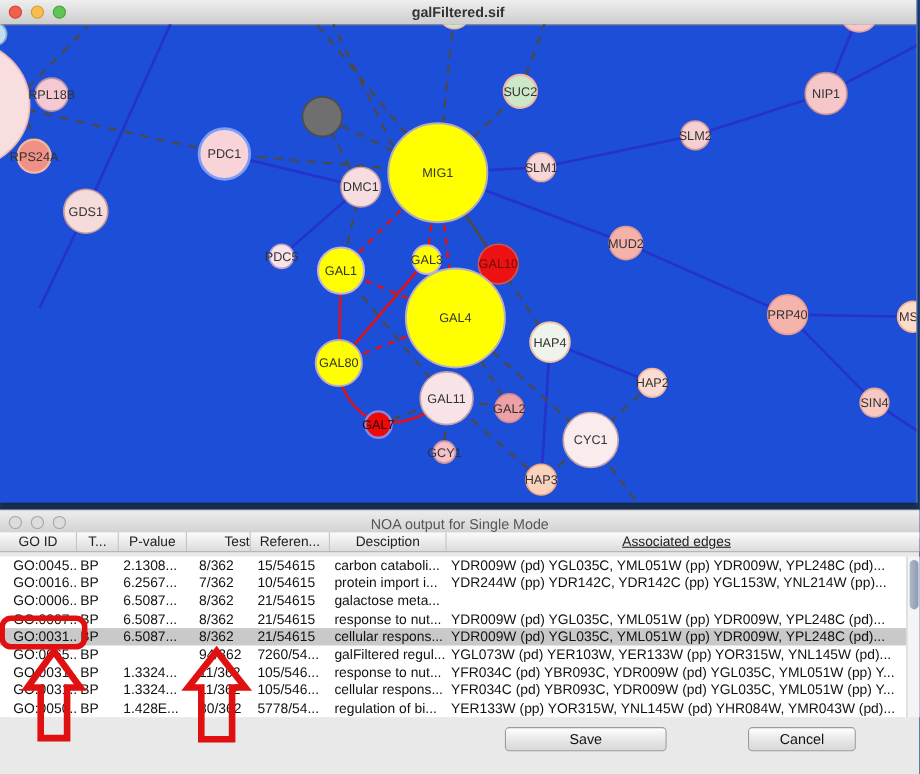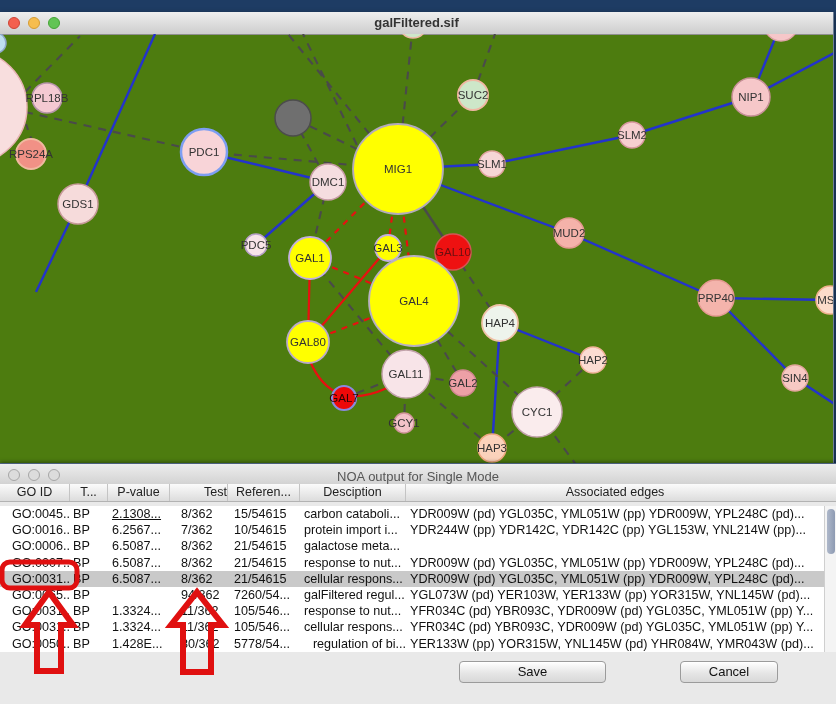--- a/index.html
+++ b/index.html
@@ -3,21 +3,21 @@
 <meta charset="utf-8">
 <style>
   html,body{margin:0;padding:0;}
   body{
     width:836px;height:704px;position:relative;overflow:hidden;
     background:#1e3c64;
     font-family:"Liberation Sans", sans-serif;
     -webkit-font-smoothing:antialiased;
   }
   
-  .net-window{position:absolute;left:0;top:12px;width:833px;height:457px;background:#4d7c0f;
+  .net-window{position:absolute;left:0;top:0;width:833px;height:457px;background:#1d4ed8;
     border-right:1px solid #6b7d95;box-shadow:0 2px 6px rgba(0,0,0,.45);}
   .titlebar{position:absolute;left:0;top:0;right:0;height:22px;
     background:linear-gradient(#eeeeee,#cdcdcd);
     border-bottom:1px solid #8e8e8e;}
   .titlebar .title{position:absolute;left:0;right:0;top:3px;text-align:center;
     font-size:13px;font-weight:bold;color:#333;}
   .lights{position:absolute;left:8px;top:5px;display:flex;gap:8px;}
   .light{width:12px;height:12px;border-radius:50%;box-sizing:border-box;}
   .light.red{background:#f35f4e;border:1px solid #ce4436;}
   .light.yellow{background:#f6bd4f;border:1px solid #d69c33;}
@@ -30,21 +30,21 @@
     border-top:1px solid #4a5f7d;box-shadow:0 -1px 4px rgba(0,0,0,.4);}
   .tbl-titlebar{position:absolute;left:0;top:0;right:0;height:25px;
     background:linear-gradient(#ededed,#cccccc);border-bottom:1px solid #9a9a9a;}
   .tbl-titlebar .title{position:absolute;left:0;right:0;top:5px;text-align:center;
     font-size:13px;color:#565656;}
   .tbl-header{position:absolute;left:0;top:20px;right:0;height:17px;
     background:linear-gradient(#fbfbfb,#dcdcdc);
     border-bottom:1px solid #b2b2b2;display:flex;}
   .hcell{box-sizing:border-box;height:17px;font-size:12.5px;color:#222;text-align:center;
     line-height:16px;border-right:1px solid #c4c4c4;overflow:hidden;white-space:nowrap;}
-  .hcell:last-child{border-right:none;}
+  .hcell:last-child{border-right:none;text-decoration:underline;}
   .tbl-rows{position:absolute;left:0;top:42px;width:824px;height:146px;background:#fff;overflow:hidden;}
   .trow{display:flex;height:16.2px;background:#fff;}
   .trow.selected{background:#c9c9c9;}
   .tcell{box-sizing:border-box;font-size:12.6px;color:#111;line-height:16.2px;
     white-space:nowrap;overflow:hidden;}
   .vscroll{position:absolute;left:824px;top:42px;width:12px;height:146px;background:#f4f4f4;
     border-left:1px solid #cfcfcf;}
   .vthumb{position:absolute;left:1.5px;top:3px;width:8px;height:45px;border-radius:4px;
     background:linear-gradient(90deg,#aeb8ca,#8d9ab2);}
   .btn{position:absolute;height:20px;border:1px solid #9b9b9b;border-radius:4px;
@@ -268,21 +268,21 @@
       <div class="hcell" style="width: 62px; flex: 0 0 62px;">P-value</div>
       <div class="hcell" style="width: 58px; flex: 0 0 58px; text-align: right;">Test</div>
       <div class="hcell" style="width: 72px; flex: 0 0 72px;">Referen...</div>
       <div class="hcell" style="width: 106px; flex: 0 0 106px;">Desciption</div>
       <div class="hcell" style="width: 418px; flex: 0 0 418px;">Associated edges</div>
     </div>
   <div class="tbl-rows" id="tbl-rows">
       <div class="trow">
         <div class="tcell" style="width: 70px; flex: 0 0 70px; padding-left: 12px;">GO:0045...</div>
         <div class="tcell" style="width: 38px; flex: 0 0 38px; padding-left: 3px;">BP</div>
-        <div class="tcell" style="width: 62px; flex: 0 0 62px; padding-left: 4px; text-decoration: underline;">2.1308...</div>
+        <div class="tcell" style="width: 62px; flex: 0 0 62px; padding-left: 4px;">2.1308...</div>
         <div class="tcell" style="width: 58px; flex: 0 0 58px; padding-left: 11px;">8/362</div>
         <div class="tcell" style="width: 72px; flex: 0 0 72px; padding-left: 6px;">15/54615</div>
         <div class="tcell" style="width: 106px; flex: 0 0 106px; padding-left: 4px;">carbon cataboli...</div>
         <div class="tcell" style="width: 418px; flex: 0 0 418px; padding-left: 4px;">YDR009W (pd) YGL035C, YML051W (pp) YDR009W, YPL248C (pd)...</div>
       </div>
       <div class="trow">
         <div class="tcell" style="width: 70px; flex: 0 0 70px; padding-left: 12px;">GO:0016...</div>
         <div class="tcell" style="width: 38px; flex: 0 0 38px; padding-left: 3px;">BP</div>
         <div class="tcell" style="width: 62px; flex: 0 0 62px; padding-left: 4px;">6.2567...</div>
         <div class="tcell" style="width: 58px; flex: 0 0 58px; padding-left: 11px;">7/362</div>
@@ -342,21 +342,21 @@
         <div class="tcell" style="width: 72px; flex: 0 0 72px; padding-left: 6px;">105/546...</div>
         <div class="tcell" style="width: 106px; flex: 0 0 106px; padding-left: 4px;">cellular respons...</div>
         <div class="tcell" style="width: 418px; flex: 0 0 418px; padding-left: 4px;">YFR034C (pd) YBR093C, YDR009W (pd) YGL035C, YML051W (pp) Y...</div>
       </div>
       <div class="trow">
         <div class="tcell" style="width: 70px; flex: 0 0 70px; padding-left: 12px;">GO:0050...</div>
         <div class="tcell" style="width: 38px; flex: 0 0 38px; padding-left: 3px;">BP</div>
         <div class="tcell" style="width: 62px; flex: 0 0 62px; padding-left: 4px;">1.428E...</div>
         <div class="tcell" style="width: 58px; flex: 0 0 58px; padding-left: 11px;">80/362</div>
         <div class="tcell" style="width: 72px; flex: 0 0 72px; padding-left: 6px;">5778/54...</div>
-        <div class="tcell" style="width: 106px; flex: 0 0 106px; padding-left: 4px; text-align: right;">regulation of bi...</div>
+        <div class="tcell" style="width: 106px; flex: 0 0 106px; padding-left: 4px;">regulation of bi...</div>
         <div class="tcell" style="width: 418px; flex: 0 0 418px; padding-left: 4px;">YER133W (pp) YOR315W, YNL145W (pd) YHR084W, YMR043W (pd)...</div>
       </div>
     </div>
 
   <div class="vscroll">
     <div class="vthumb"></div>
   </div>
 
   <div class="btn" id="save-btn">Save</div>
   <div class="btn" id="cancel-btn">Cancel</div>

